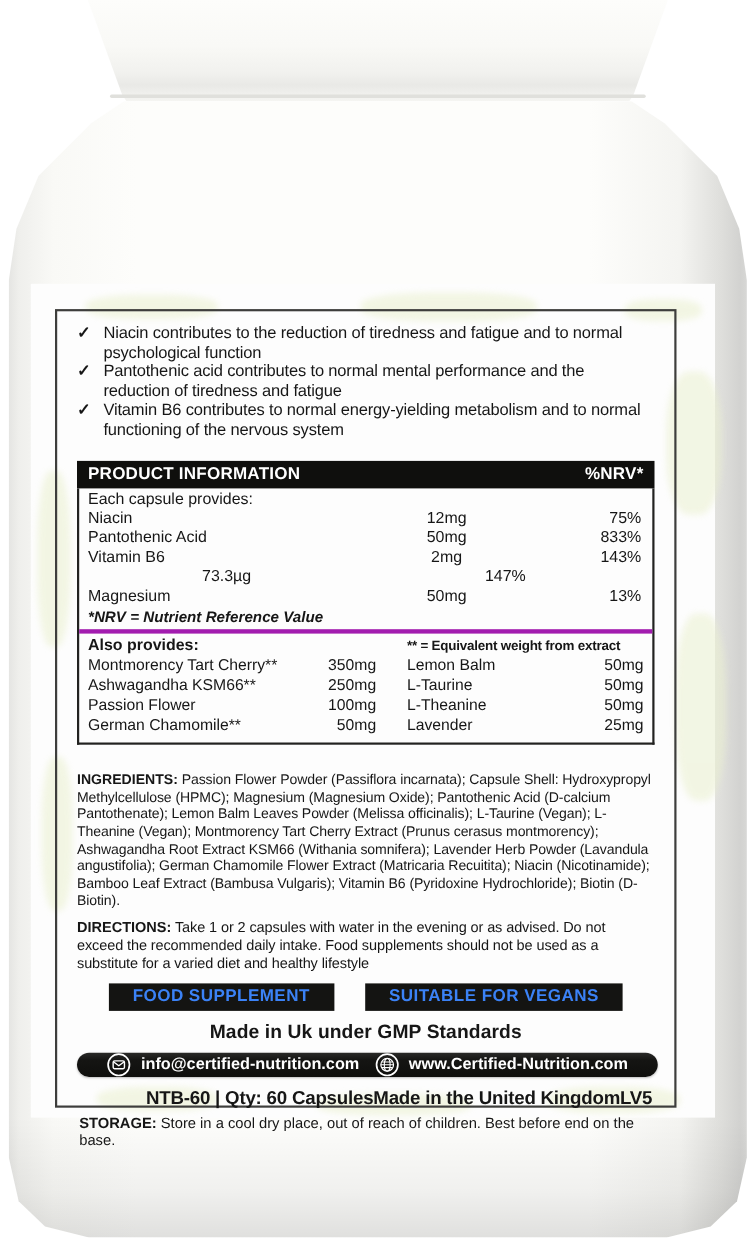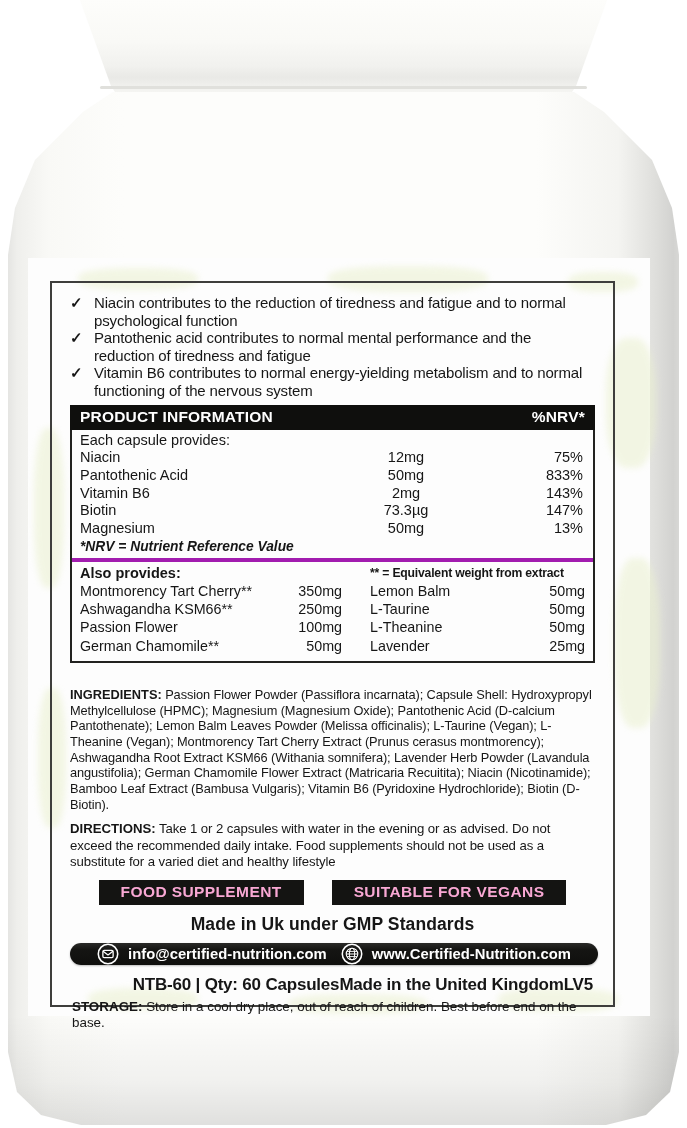--- a/index.html
+++ b/index.html
@@ -54,21 +54,21 @@
     padding:11px 18px 6px 18px;
     display:flex; flex-direction:column;
   }
 
   
   .benefits { list-style:none; font-size:15px; line-height:17.5px; letter-spacing:-0.15px; }
   .benefits li { display:grid; grid-template-columns:24px 1fr; }
   .benefits .chk { font-weight:bold; font-size:15px; }
 
   
-  .pi-table { margin-top:6px; }
+  .pi-table { margin-top:20px; }
   .pi-header {
     background:#0f0f0d; color:#ffffff; display:flex; justify-content:space-between;
     align-items:center; padding:3px 10px 4px; font-weight:bold; font-size:15.5px; letter-spacing:0.2px;
   }
   .pi-body { border:2px solid #222220; border-top:none; padding:2px 8px 4px; font-size:14.5px; }
   .pi-sub { line-height:17px; }
   .pi-row { display:grid; grid-template-columns:1fr 120px 105px; line-height:17.8px; }
   .pi-row .amt { text-align:center; padding-right:28px; }
   .pi-row .nrv { text-align:right; padding-right:2px; }
   .nrv-note { font-weight:bold; font-style:italic; font-size:13.8px; line-height:17px; }
@@ -81,21 +81,21 @@
   .ap-row { display:grid; grid-template-columns:1fr 78px; font-size:14.3px; line-height:18.2px; }
   .ap-row .amt { text-align:right; }
 
   
   .para { font-size:12.8px; line-height:15.7px; letter-spacing:-0.1px; margin-top:24px; }
   .para b { letter-spacing:0; }
   .directions { font-size:13.2px; line-height:16.2px; margin-top:9px; }
 
   
   .badges { display:flex; justify-content:center; gap:28px; margin-top:10px; }
-  .badge { background:#141412; color:#f9a8d4; font-weight:bold; font-size:15.5px;
+  .badge { background:#141412; color:#3b82f6; font-weight:bold; font-size:15.5px;
            padding:3px 22px 4px; letter-spacing:0.4px; }
 
   .gmp { text-align:center; font-weight:bold; font-size:17.5px; letter-spacing:0.1px; margin-top:9px; }
 
   
   .contact {
     margin:8px auto 0; width:528px; height:41px;
     background:linear-gradient(180deg,#2a2a28 0%, #151513 30%, #0f0f0d 100%);
     border-radius:21px; display:flex; align-items:center; justify-content:center; gap:14px;
     color:#fff; font-size:14.8px; font-weight:bold; box-shadow:0 1px 2px rgba(0,0,0,0.25);
@@ -164,21 +164,20 @@
           <span>Pantothenic Acid</span>
           <span class="amt">50mg</span>
           <span class="nrv">833%</span>
         </div>
         <div class="pi-row">
           <span>Vitamin B6</span>
           <span class="amt">2mg</span>
           <span class="nrv">143%</span>
         </div>
         <div class="pi-row">
-          <span>Biotin</span>
           <span class="amt">73.3µg</span>
           <span class="nrv">147%</span>
         </div>
         <div class="pi-row">
           <span>Magnesium</span>
           <span class="amt">50mg</span>
           <span class="nrv">13%</span>
         </div>
 
         <div class="nrv-note">*NRV = Nutrient Reference Value</div>

